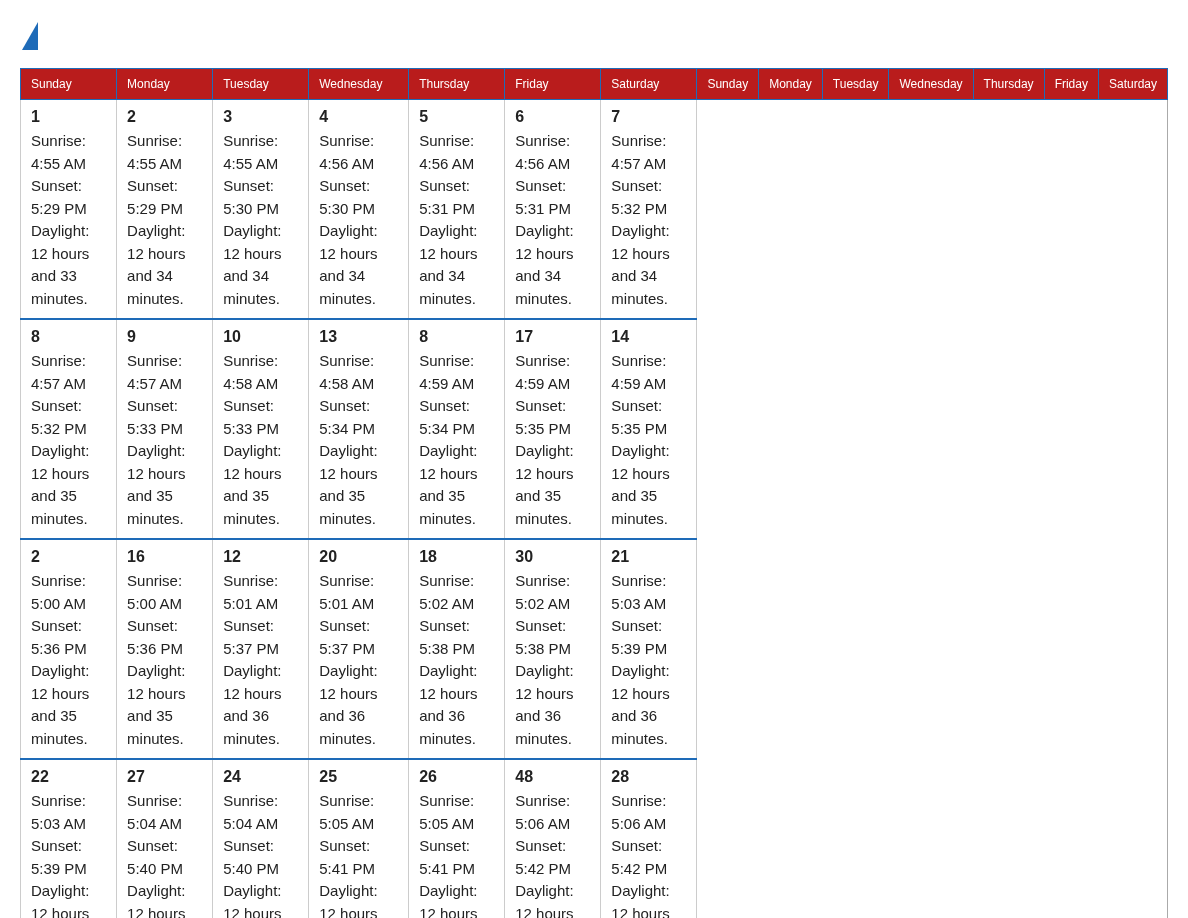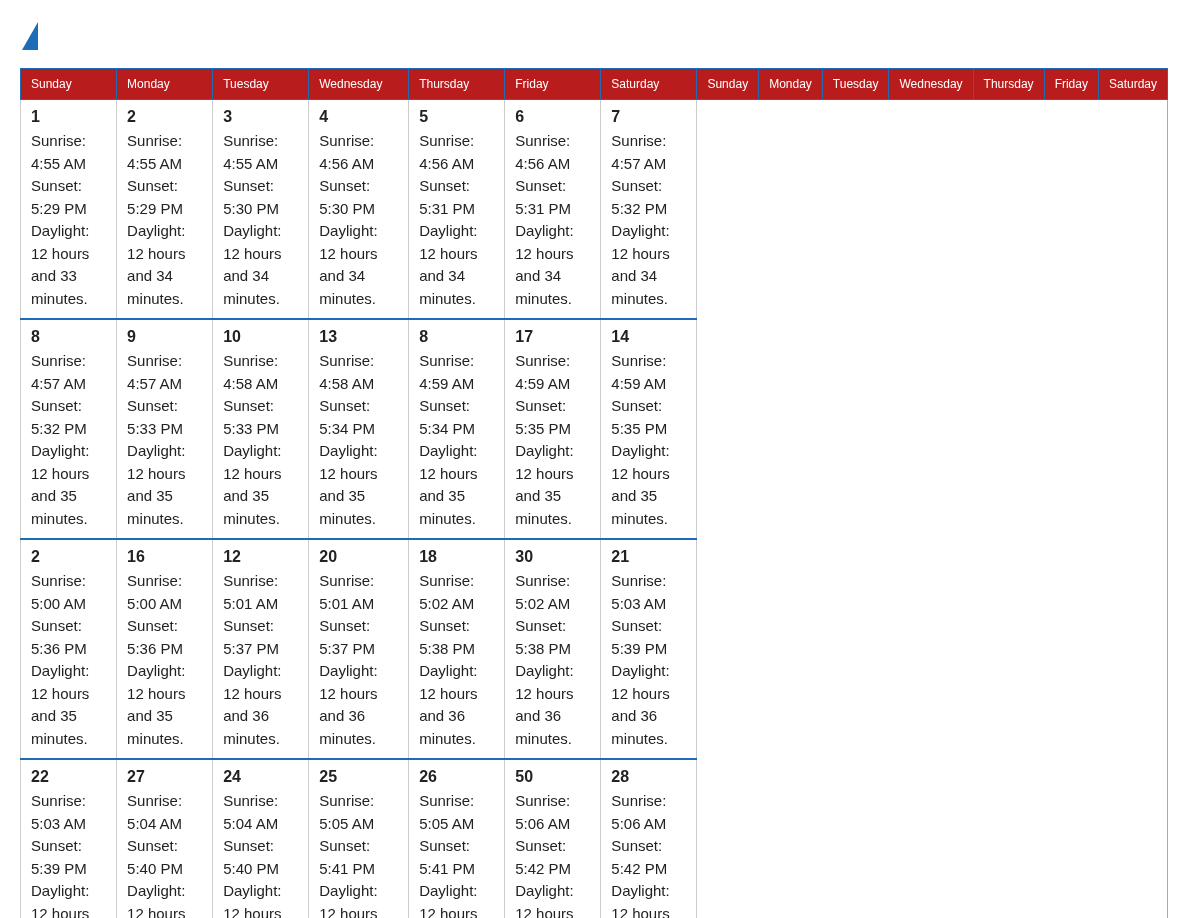--- a/index.html
+++ b/index.html
@@ -194,21 +194,21 @@
         <td><span class="day-num">22</span>
         <span class="day-info">Sunrise: 5:03 AM<br>Sunset: 5:39 PM<br>Daylight: 12 hours<br>and 36 minutes.</span></td>
         <td><span class="day-num">27</span>
         <span class="day-info">Sunrise: 5:04 AM<br>Sunset: 5:40 PM<br>Daylight: 12 hours<br>and 36 minutes.</span></td>
         <td><span class="day-num">24</span>
         <span class="day-info">Sunrise: 5:04 AM<br>Sunset: 5:40 PM<br>Daylight: 12 hours<br>and 36 minutes.</span></td>
         <td><span class="day-num">25</span>
         <span class="day-info">Sunrise: 5:05 AM<br>Sunset: 5:41 PM<br>Daylight: 12 hours<br>and 36 minutes.</span></td>
         <td><span class="day-num">26</span>
         <span class="day-info">Sunrise: 5:05 AM<br>Sunset: 5:41 PM<br>Daylight: 12 hours<br>and 36 minutes.</span></td>
-        <td><span class="day-num">50</span>
+        <td><span class="day-num">48</span>
         <span class="day-info">Sunrise: 5:06 AM<br>Sunset: 5:42 PM<br>Daylight: 12 hours<br>and 35 minutes.</span></td>
         <td><span class="day-num">28</span>
         <span class="day-info">Sunrise: 5:06 AM<br>Sunset: 5:42 PM<br>Daylight: 12 hours<br>and 35 minutes.</span></td>
       </tr>
       <tr>
         <td>
           <span class="day-num">36</span>
         </td>
         <td>
           <span class="day-num">30</span>

